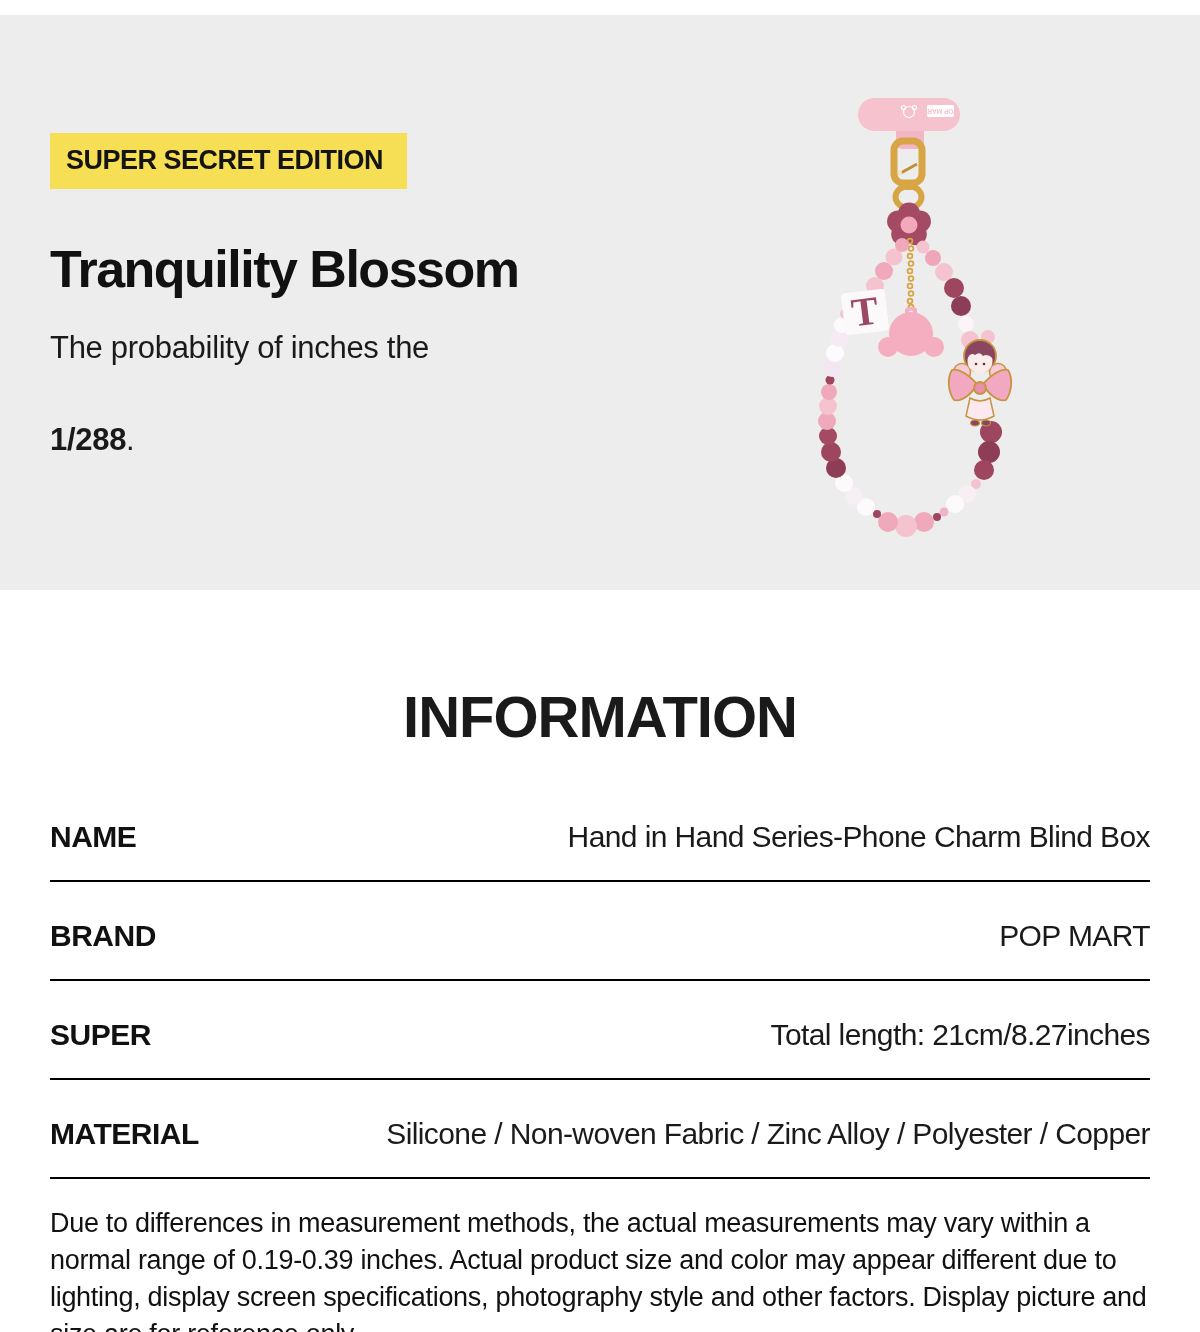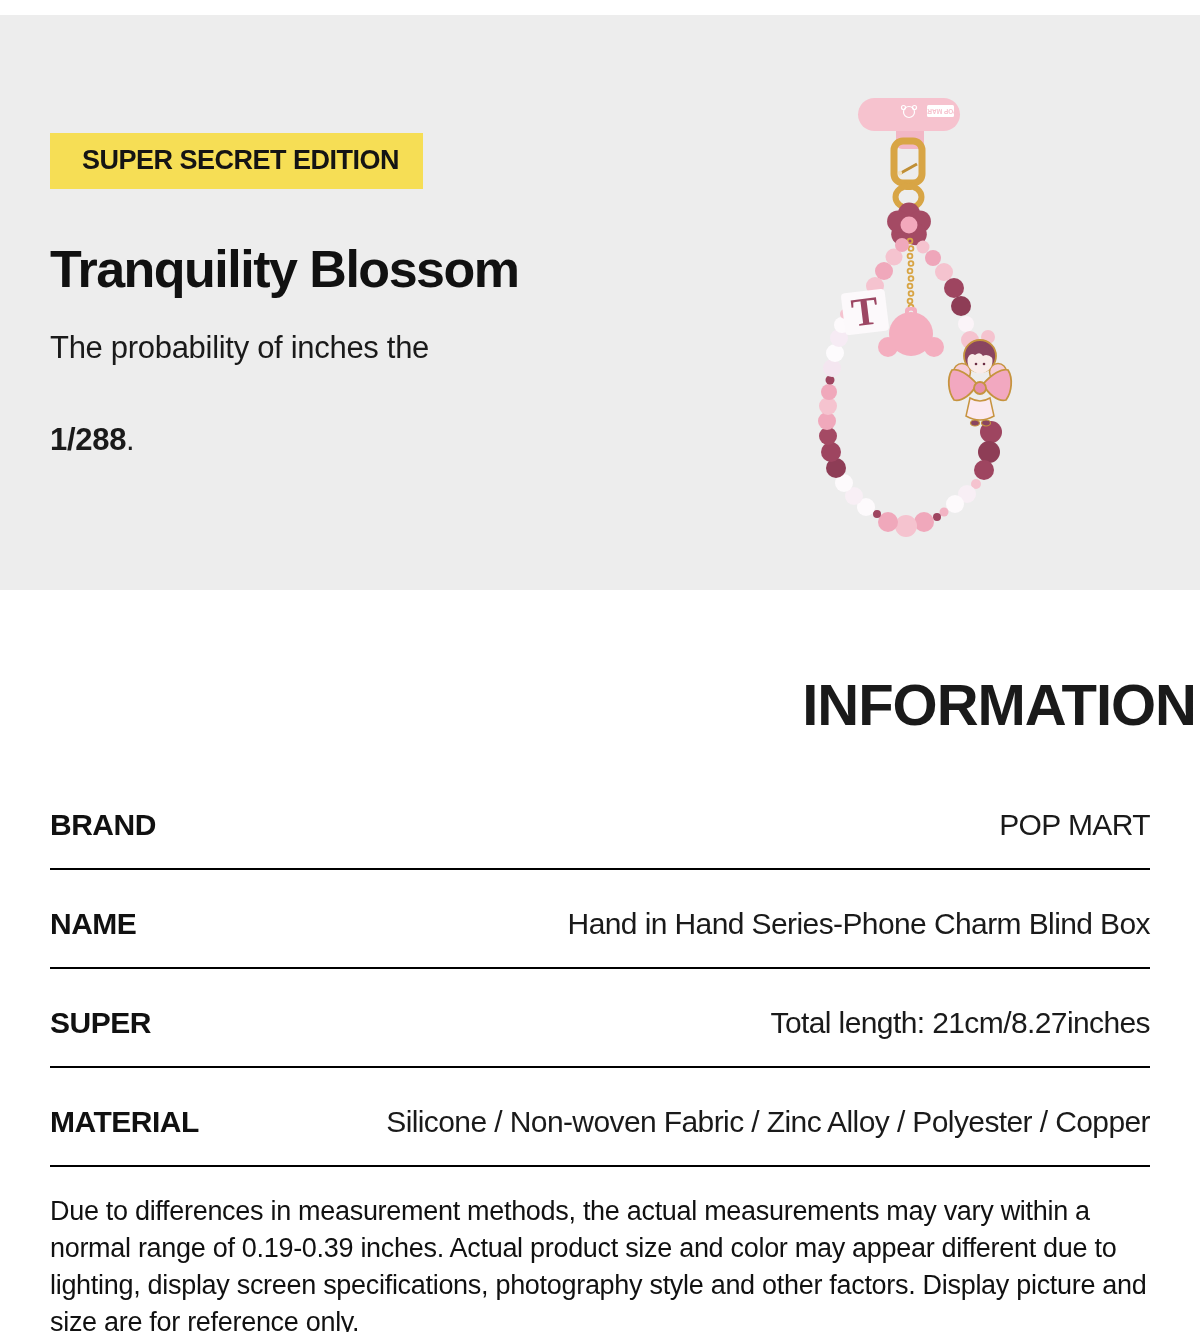--- a/index.html
+++ b/index.html
@@ -19,21 +19,21 @@
     background:#EDEDED;
   }
   .hero-text{
     position:absolute;
     left:50px;top:0;width:560px;
   }
   .badge{
     display:inline-block;
     margin-top:118px;
     background:#F6DE55;
-    padding:12px 24px 13px 32px;
+    padding:12px 24px 13px 16px;
     font-size:27px;
     font-weight:bold;
     letter-spacing:-0.5px;
     color:#141414;
   }
   .hero-title{
     margin:54px 0 0 0;
     font-size:52px;
     line-height:1.0;
     font-weight:bold;
@@ -52,22 +52,22 @@
   .product-figure{
     position:absolute;
     left:790px;top:70px;
     width:280px;height:490px;
   }
   
   .info{
     padding-top:78px;
   }
   .info-heading{
-    margin:4px;
-    text-align:right;
+    margin:16px;
+    text-align:center;
     font-size:58px;
     font-weight:bold;
     letter-spacing:-1px;
     color:#1a1a1a;
     line-height:1.15;
   }
   .spec-table{
     margin:32px 50px 0 50px;
   }
   .spec-row{
@@ -241,28 +241,28 @@
       <circle cx="0" cy="8" r="6" fill="#E690AC" stroke="#C6943F" stroke-width="1.8"></circle>
     </g>
   </svg>
 </section>
 
 <section class="info">
   <h2 class="info-heading">INFORMATION</h2>
 
   <div class="spec-table">
     <div class="spec-row">
+      <span class="spec-label">NAME</span>
+      <span class="spec-value">Hand in Hand Series-Phone Charm Blind Box</span>
+    </div>
+    <div class="spec-row">
       <span class="spec-label">BRAND</span>
       <span class="spec-value">POP MART</span>
     </div>
     <div class="spec-row">
-      <span class="spec-label">NAME</span>
-      <span class="spec-value">Hand in Hand Series-Phone Charm Blind Box</span>
-    </div>
-    <div class="spec-row">
       <span class="spec-label">SUPER</span>
       <span class="spec-value">Total length: 21cm/8.27inches</span>
     </div>
     <div class="spec-row">
       <span class="spec-label">MATERIAL</span>
       <span class="spec-value">Silicone / Non-woven Fabric / Zinc Alloy / Polyester / Copper</span>
     </div>
   </div>
 
   <p class="disclaimer">Due to differences in measurement methods, the actual measurements may vary within a normal range of 0.19-0.39 inches. Actual product size and color may appear different due to lighting, display screen specifications, photography style and other factors. Display picture and size are for reference only.</p>

